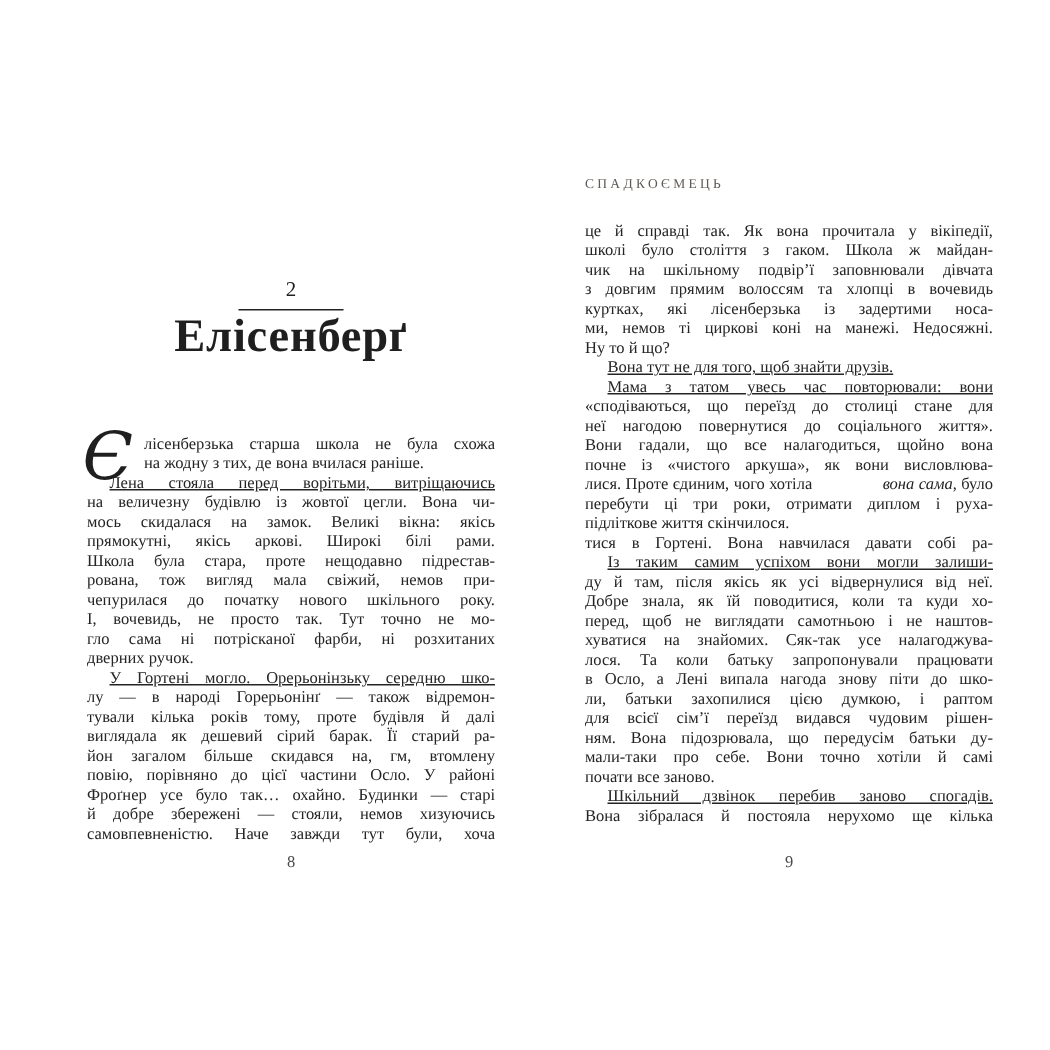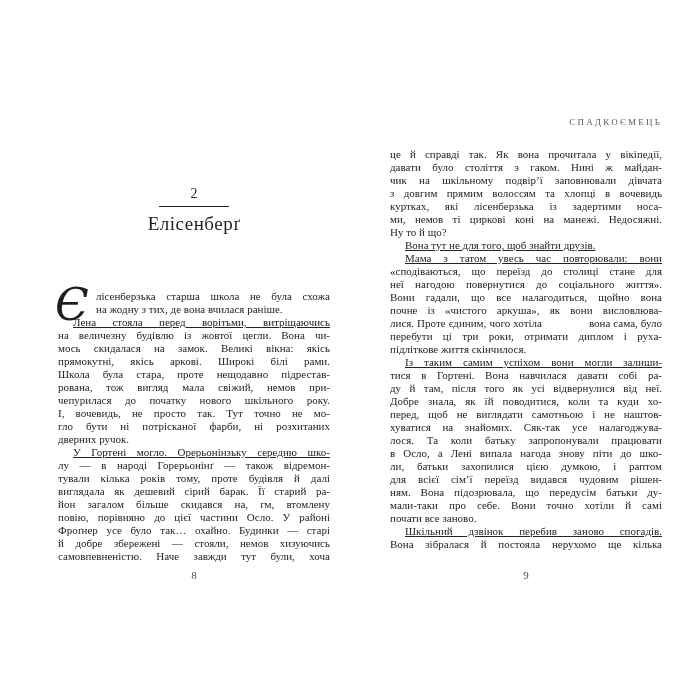--- a/index.html
+++ b/index.html
@@ -13,47 +13,47 @@
   }
   .page{position:absolute;top:0;height:700px;}
   
   .chapter-head{
     position:absolute;left:58px;top:186px;width:272px;
     text-align:center;color:#1f1f1f;
   }
   .ch-num{font-size:14px;line-height:16px;}
   .ch-rule{width:70px;height:0;border-top:1.6px solid #222222;margin:4px auto 3px auto;}
   .ch-title{
-    font-size:19px;line-height:28px;font-weight:normal;
+    font-size:31px;line-height:28px;font-weight:bold;
     letter-spacing:0.5px;margin:0;
   }
   
   .running-header{
     position:absolute;left:390px;top:117px;width:272px;
-    text-align:right;font-size:9px;letter-spacing:2.2px;
+    text-align:left;font-size:9px;letter-spacing:2.2px;
     color:#5f5a55;
   }
   
   .body-text{
     position:absolute;width:272px;
     font-size:11px;color:#242424;
   }
   #left-lines{left:58px;top:290px;}
   #right-lines{left:390px;top:148px;}
   .bline{
     height:13px;line-height:13px;
     text-align:justify;
     text-align-last:justify;
     white-space:normal;
     overflow:visible;
   }
   .bline.end{text-align-last:left;}
   .bline.indent{text-indent:15px;text-decoration:underline;}
   .bline.gap{padding-left:38px;}
-  .it{margin-left:44px;}
+  .it{font-style:italic;margin-left:44px;}
   
   .dropcap{
     position:absolute;left:-3px;top:-7px;
     font-size:44px;line-height:44px;
     font-style:italic;color:#1f1f1f;
     font-family:"DejaVu Serif","Liberation Serif",serif;
   }
   
   .folio{
     position:absolute;top:569px;width:272px;
@@ -78,57 +78,57 @@
     <div class="bline gap">лісенберзька старша школа не була схожа</div>
         <div class="bline end gap">на жодну з тих, де вона вчилася раніше.</div>
         <div class="bline indent">Лена стояла перед ворітьми, витріщаючись</div>
         <div class="bline">на величезну будівлю із жовтої цегли. Вона чи-</div>
         <div class="bline">мось скидалася на замок. Великі вікна: якісь</div>
         <div class="bline">прямокутні, якісь аркові. Широкі білі рами.</div>
         <div class="bline">Школа була стара, проте нещодавно підрестав-</div>
         <div class="bline">рована, тож вигляд мала свіжий, немов при-</div>
         <div class="bline">чепурилася до початку нового шкільного року.</div>
         <div class="bline">І, вочевидь, не просто так. Тут точно не мо-</div>
-        <div class="bline">гло бути ні потрісканої фарби, ні розхитаних</div>
+        <div class="bline">гло сама ні потрісканої фарби, ні розхитаних</div>
         <div class="bline end">дверних ручок.</div>
         <div class="bline indent">У Гортені могло. Орерьонінзьку середню шко-</div>
         <div class="bline">лу — в народі Горерьонінґ — також відремон-</div>
         <div class="bline">тували кілька років тому, проте будівля й далі</div>
         <div class="bline">виглядала як дешевий сірий барак. Її старий ра-</div>
         <div class="bline">йон загалом більше скидався на, гм, втомлену</div>
         <div class="bline">повію, порівняно до цієї частини Осло. У районі</div>
         <div class="bline">Фроґнер усе було так… охайно. Будинки — старі</div>
         <div class="bline">й добре збережені — стояли, немов хизуючись</div>
         <div class="bline">самовпевненістю. Наче завжди тут були, хоча</div>
       </div>
     <div class="folio left">8</div>
   </section>
 
   <section class="page">
     <div class="running-header">СПАДКОЄМЕЦЬ</div>
     <div class="body-text" id="right-lines">
         <div class="bline">це й справді так. Як вона прочитала у вікіпедії,</div>
-        <div class="bline">давати було століття з гаком. Нині ж майдан-</div>
+        <div class="bline">школі було століття з гаком. Школа ж майдан-</div>
         <div class="bline">чик на шкільному подвір’ї заповнювали дівчата</div>
         <div class="bline">з довгим прямим волоссям та хлопці в вочевидь</div>
         <div class="bline">куртках, які лісенберзька із задертими носа-</div>
         <div class="bline">ми, немов ті циркові коні на манежі. Недосяжні.</div>
         <div class="bline end">Ну то й що?</div>
         <div class="bline indent end">Вона тут не для того, щоб знайти друзів.</div>
         <div class="bline indent">Мама з татом увесь час повторювали: вони</div>
         <div class="bline">«сподіваються, що переїзд до столиці стане для</div>
         <div class="bline">неї нагодою повернутися до соціального життя».</div>
         <div class="bline">Вони гадали, що все налагодиться, щойно вона</div>
         <div class="bline">почне із «чистого аркуша», як вони висловлюва-</div>
         <div class="bline"><span>лися. Проте єдиним, чого хотіла </span><span class="it">вона сама</span><span>, було</span></div>
         <div class="bline">перебути ці три роки, отримати диплом і руха-</div>
         <div class="bline end">підліткове життя скінчилося.</div>
+        <div class="bline">тися в Гортені. Вона навчилася давати собі ра-</div>
         <div class="bline indent">Із таким самим успіхом вони могли залиши-</div>
-        <div class="bline">тися в Гортені. Вона навчилася давати собі ра-</div>
-        <div class="bline">ду й там, після того як усі відвернулися від неї.</div>
+        <div class="bline">ду й там, після якісь як усі відвернулися від неї.</div>
         <div class="bline">Добре знала, як їй поводитися, коли та куди хо-</div>
         <div class="bline">перед, щоб не виглядати самотньою і не наштов-</div>
         <div class="bline">хуватися на знайомих. Сяк-так усе налагоджува-</div>
         <div class="bline">лося. Та коли батьку запропонували працювати</div>
         <div class="bline">в Осло, а Лені випала нагода знову піти до шко-</div>
         <div class="bline">ли, батьки захопилися цією думкою, і раптом</div>
         <div class="bline">для всієї сім’ї переїзд видався чудовим рішен-</div>
         <div class="bline">ням. Вона підозрювала, що передусім батьки ду-</div>
         <div class="bline">мали-таки про себе. Вони точно хотіли й самі</div>
         <div class="bline end">почати все заново.</div>

